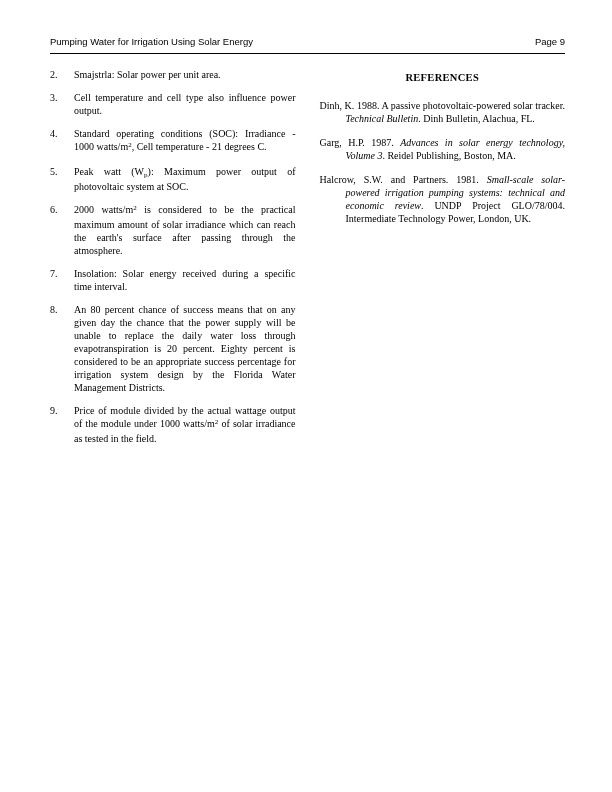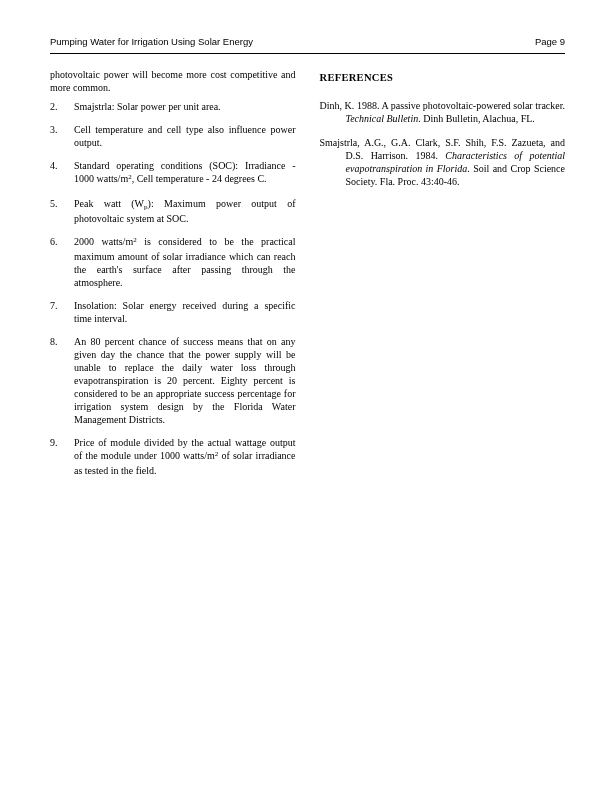--- a/index.html
+++ b/index.html
@@ -37,20 +37,21 @@
   .col {
     width: 50%;
     font-size: 10px;
     line-height: 13px;
   }
   .intro {
     text-align: justify;
     margin-bottom: 6px;
   }
   .section-heading {
+    text-align: center;
     font-weight: bold;
     font-size: 10.5px;
     letter-spacing: 0.3px;
     margin: 15px 0 15px 0;
   }
   .right .section-heading {
     margin-top: 3px;
   }
   .endnote {
     display: flex;
@@ -96,38 +97,37 @@
   <div class="header-row">
     <span>Pumping Water for Irrigation Using Solar Energy</span>
     <span>Page 9</span>
   </div>
 
   <div class="rule"></div>
 
   <div class="columns">
 
     <div class="col left">
-      <p class="intro">photovoltaic power will become more cost competitive and more common.</p>
 
 
       <div id="endnotes-list">
           <div class="endnote">
             <span class="endnote-num">2.</span>
             <span class="endnote-gap"></span>
             <span class="endnote-text"><span>Smajstrla:  Solar power per unit area.</span></span>
           </div>
           <div class="endnote">
             <span class="endnote-num">3.</span>
             <span class="endnote-gap"></span>
             <span class="endnote-text"><span>Cell temperature and cell type also influence power output.</span></span>
           </div>
           <div class="endnote">
             <span class="endnote-num">4.</span>
             <span class="endnote-gap"></span>
-            <span class="endnote-text"><span>Standard operating conditions (SOC): Irradiance - 1000 watts/m</span><span class="sup">2</span><span>, Cell temperature - 24 degrees C.</span></span>
+            <span class="endnote-text"><span>Standard operating conditions (SOC): Irradiance - 1000 watts/m</span><span class="sup">2</span><span>, Cell temperature - 21 degrees C.</span></span>
           </div>
           <div class="endnote">
             <span class="endnote-num">5.</span>
             <span class="endnote-gap"></span>
             <span class="endnote-text"><span>Peak watt (W</span><span class="sub">p</span><span>):  Maximum power output of photovoltaic system at SOC.</span></span>
           </div>
           <div class="endnote">
             <span class="endnote-num">6.</span>
             <span class="endnote-gap"></span>
             <span class="endnote-text"><span>2000 watts/m</span><span class="sup">2</span><span> is considered to be the practical maximum amount of solar irradiance which can reach the earth's surface after passing through the atmosphere.</span></span>
@@ -148,18 +148,19 @@
             <span class="endnote-text"><span>Price of module divided by the actual wattage output of the module under 1000 watts/m</span><span class="sup">2</span><span> of solar irradiance as tested in the field.</span></span>
           </div>
         </div>
     </div>
 
     <div class="col right">
       <div class="section-heading">REFERENCES</div>
 
       <div id="references-list">
           <p class="reference"><span>Dinh, K.  1988.  A passive photovoltaic-powered solar tracker.  </span><span class="it">Technical Bulletin</span><span>.  Dinh Bulletin, Alachua, FL.</span></p>
-          <p class="reference"><span>Smajstrla, A.G., G.A. Clark, S.F. Shih, F.S. Zazueta, and D.S. Harrison.  1984.  </span><span class="it">Characteristics of potential evapotranspiration in Florida</span><span>.  Soil and Crop Science Society.  Fla. Proc. 43:40-46.</span></p>
+          <p class="reference"><span>Garg, H.P.  1987.  </span><span class="it">Advances in solar energy technology, Volume 3</span><span>.  Reidel Publishing, Boston, MA.</span></p>
+          <p class="reference"><span>Halcrow, S.W. and Partners.  1981.  </span><span class="it">Small-scale solar-powered irrigation pumping systems:  technical and economic review</span><span>.  UNDP Project GLO/78/004.  Intermediate Technology Power, London, UK.</span></p>
         </div>
     </div>
 
   </div>
 </div>
 
 </body></html>

